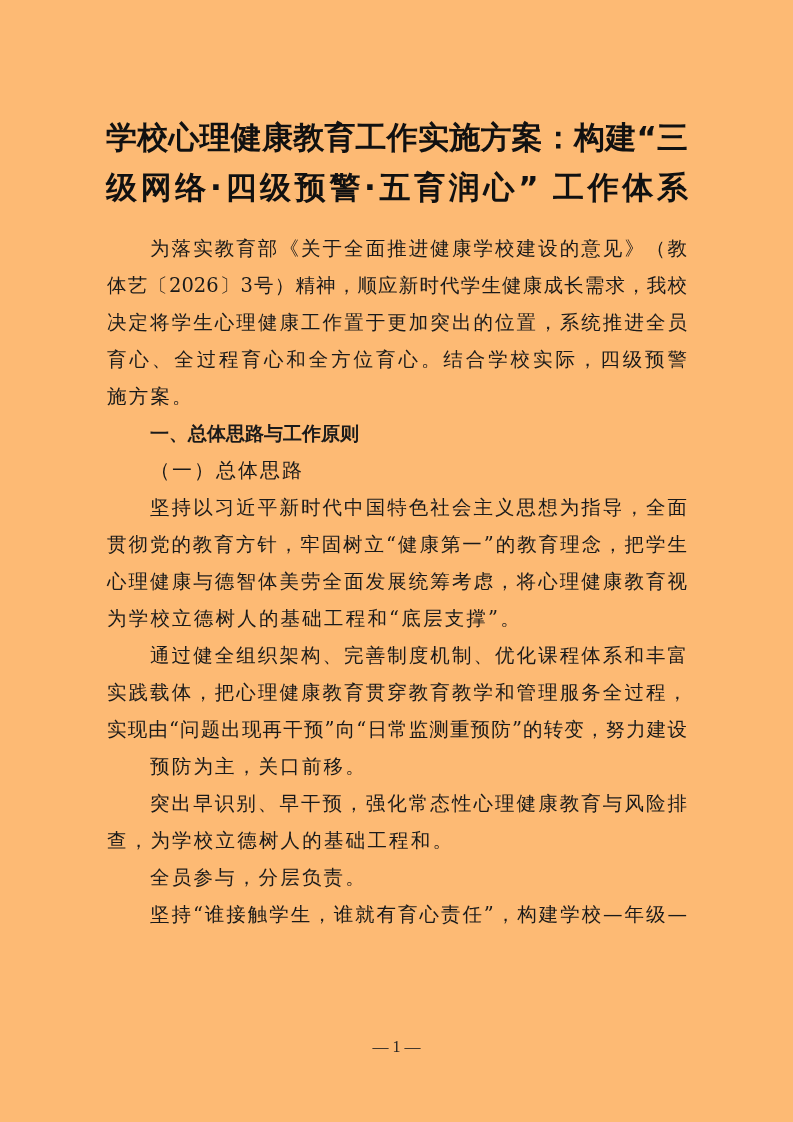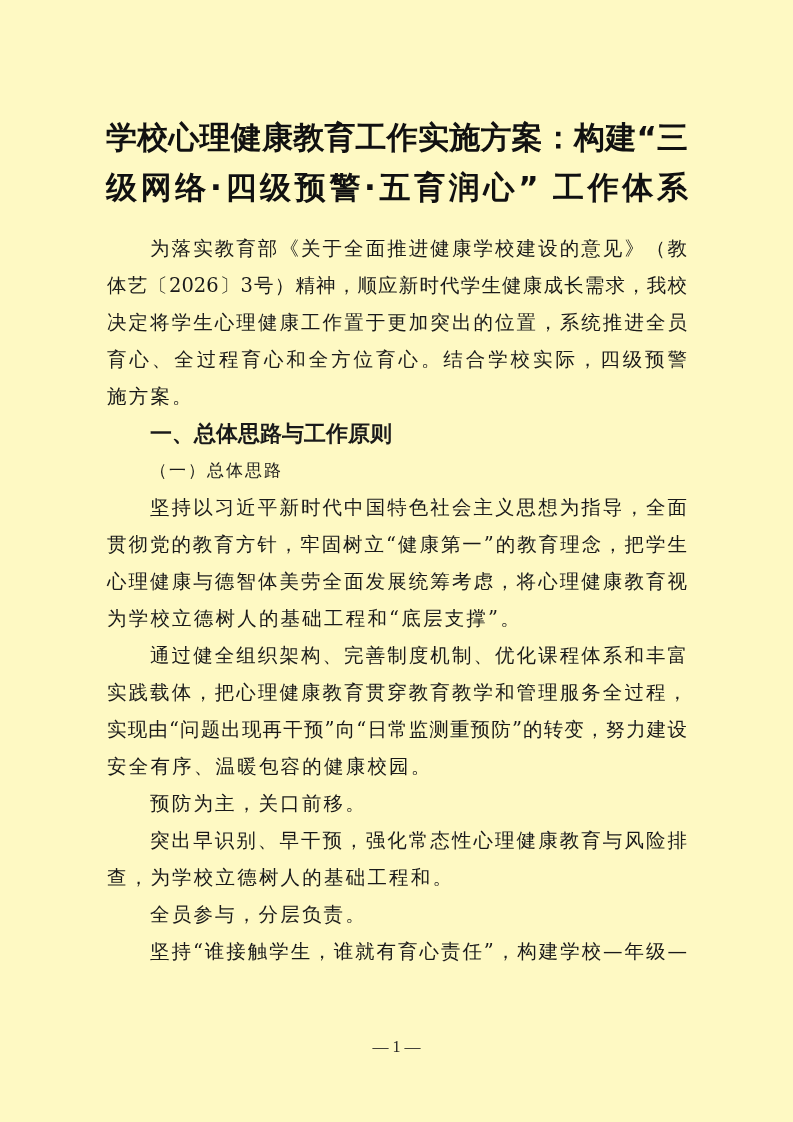--- a/index.html
+++ b/index.html
@@ -12,21 +12,21 @@
     height: 1122px;
     position: relative;
     overflow: hidden;
     color: #111111;
   }
   .page {
     position: absolute;
     left: 0; top: 0;
     width: 793px;
     height: 1122px;
-    background: #fef9c3;
+    background: #fdba74;
   }
   .title {
     position: absolute;
     left: 106px;
     top: 112px;
     width: 582px;
     font-family: "DejaVu Sans", "Liberation Sans", sans-serif;
     font-weight: bold;
     font-size: 31px;
     line-height: 50px;
@@ -58,27 +58,27 @@
   .line.last {
     text-align-last: left;
     letter-spacing: 2.2px;
   }
   .line.indent {
     padding-left: 43px;
   }
   .h1 {
     font-family: Liberation Sans, sans-serif;
     font-weight: bold;
-    font-size: 22px;
+    font-size: 19px;
     text-align-last: left;
   }
   .h2 {
     font-family: "DejaVu Sans", "Liberation Sans", sans-serif;
     font-weight: normal;
-    font-size: 17px;
+    font-size: 20px;
     text-align-last: left;
     letter-spacing: 2px;
   }
   .footer {
     position: absolute;
     left: 0;
     width: 793px;
     top: 1038px;
     text-align: center;
     font-family: "Liberation Serif", "DejaVu Serif", serif;
@@ -109,21 +109,20 @@
     <span class="line indent h2">（一）总体思路</span>
 
     <span class="line indent">坚持以习近平新时代中国特色社会主义思想为指导，全面</span>
     <span class="line">贯彻党的教育方针，牢固树立“健康第一”的教育理念，把学生</span>
     <span class="line">心理健康与德智体美劳全面发展统筹考虑，将心理健康教育视</span>
     <span class="line last">为学校立德树人的基础工程和“底层支撑”。</span>
 
     <span class="line indent">通过健全组织架构、完善制度机制、优化课程体系和丰富</span>
     <span class="line">实践载体，把心理健康教育贯穿教育教学和管理服务全过程，</span>
     <span class="line">实现由“问题出现再干预”向“日常监测重预防”的转变，努力建设</span>
-    <span class="line last">安全有序、温暖包容的健康校园。</span>
 
 
     <span class="line indent last">预防为主，关口前移。</span>
     <span class="line indent">突出早识别、早干预，强化常态性心理健康教育与风险排</span>
     <span class="line last">查，为学校立德树人的基础工程和。</span>
 
     <span class="line indent last">全员参与，分层负责。</span>
     <span class="line indent">坚持“谁接触学生，谁就有育心责任”，构建学校—年级—</span>
   </div>
 

